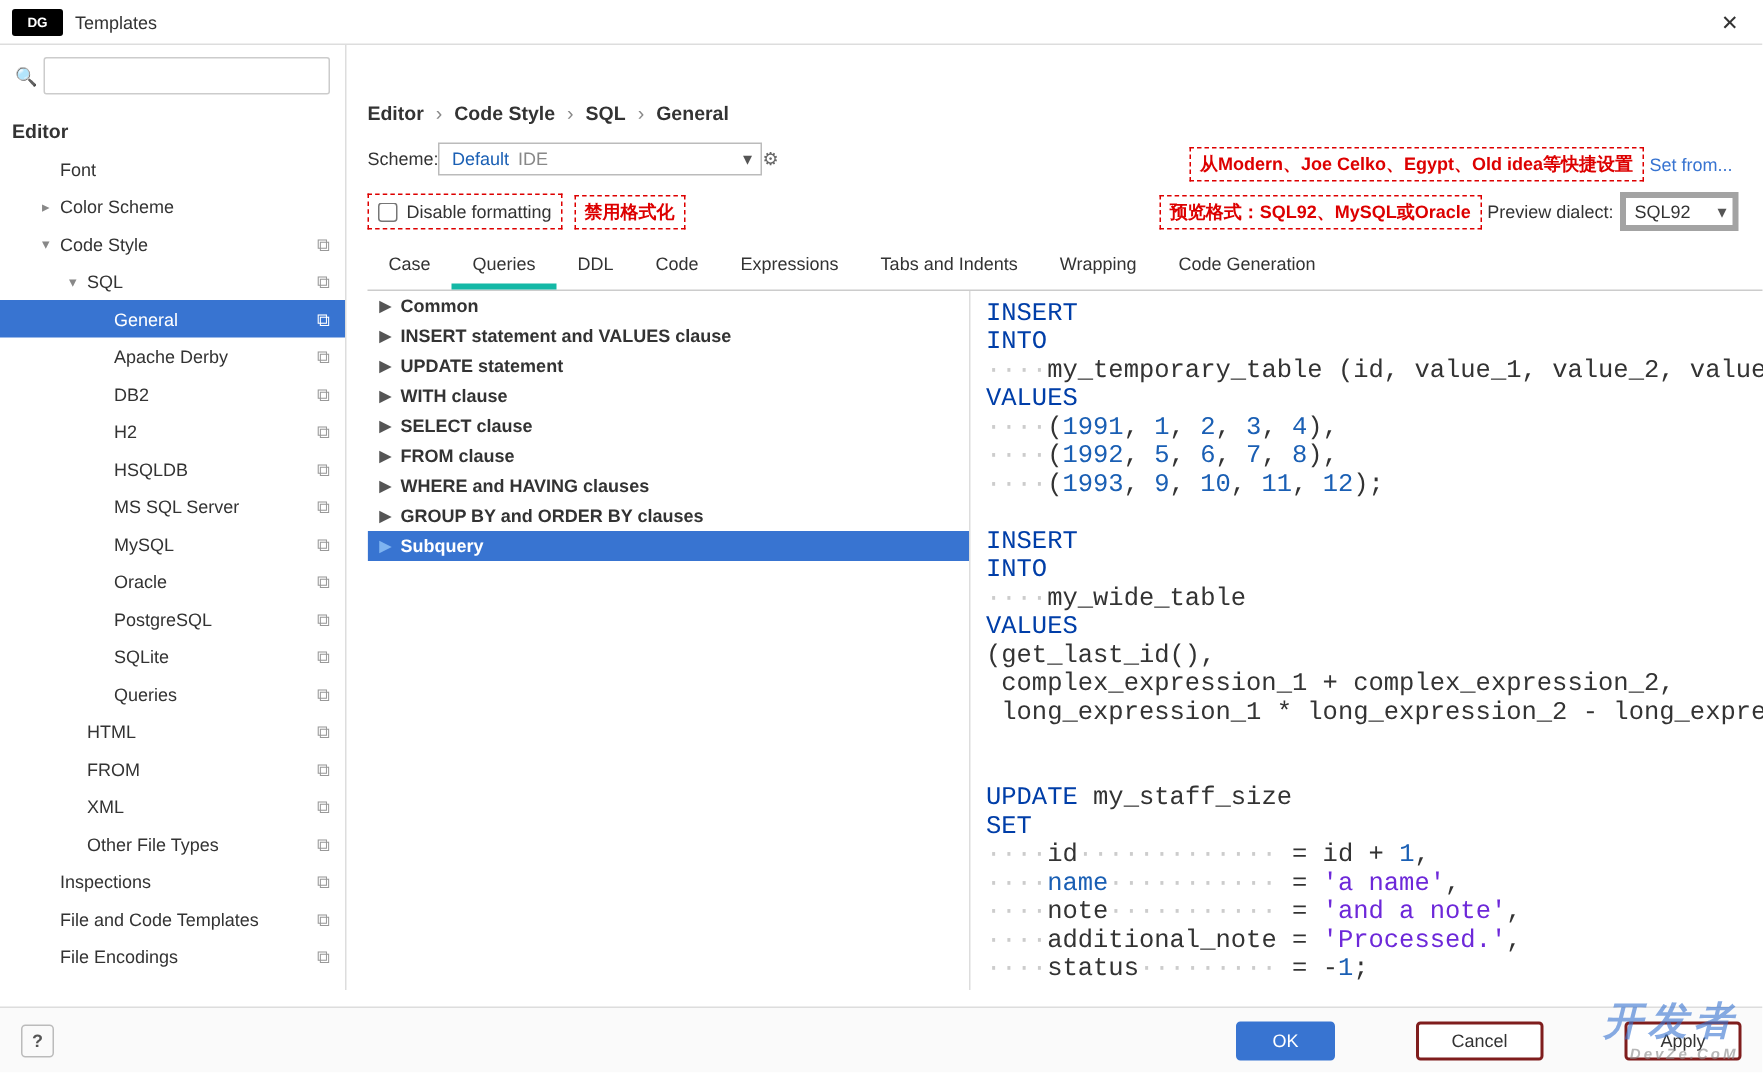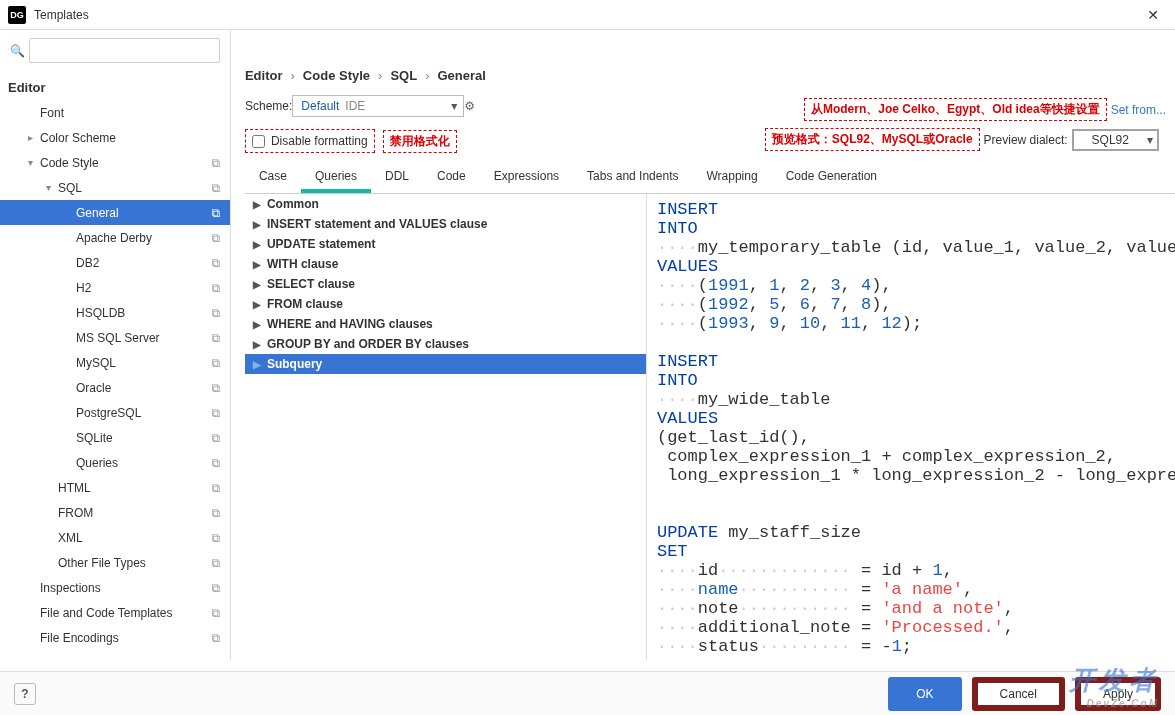--- a/index.html
+++ b/index.html
@@ -1,18 +1,18 @@
 <!DOCTYPE html>
 <html><head>
 <meta charset="utf-8">
 <style>
 * { box-sizing: border-box; margin: 0; padding: 0; }
 body { font-family: "Segoe UI", Arial, sans-serif; font-size: 12px; color: #333; background: #fff; width: 1175px; height: 715px; overflow: hidden; position: relative; }
 .titlebar { height: 30px; display: flex; align-items: center; padding: 0 8px; border-bottom: 1px solid #ddd; }
-.titlebar .dg-icon { width: 18px; height: 18px; background: #000; color: #fff; font-size: 9px; font-weight: bold; display: flex; align-items: center; justify-content: center; border-radius: 2px; margin-right: 8px; }
+.titlebar .dg-icon { width: 34px; height: 18px; background: #000; color: #fff; font-size: 9px; font-weight: bold; display: flex; align-items: center; justify-content: center; border-radius: 2px; margin-right: 8px; }
 .titlebar .title { flex: 1; }
 .titlebar .close { font-size: 14px; cursor: pointer; padding: 4px 8px; }
 .main { display: flex; height: 630px; }
 .sidebar { width: 252px; border-right: 1px solid #ddd; display: flex; flex-direction: column; }
 .search-row { padding: 8px 10px; display: flex; align-items: center; }
 .search-row .mag { color: #888; margin-right: 4px; }
 .search-row input { flex: 1; border: 1px solid #ccc; padding: 4px 6px; border-radius: 2px; background: #fff; }
 .tree { flex: 1; overflow-y: auto; padding-top: 4px; }
 .tree-item { display: flex; align-items: center; height: 25px; padding-left: 8px; cursor: pointer; position: relative; }
 .tree-item.bold { font-weight: bold; font-size: 13px; }
@@ -22,51 +22,51 @@
 .tree-item.selected { background: #3874d1; color: #fff; }
 .tree-item.selected .copy-ic, .tree-item.selected .arrow { color: #fff; }
 .ind1 { padding-left: 28px; }
 .ind2 { padding-left: 46px; }
 .ind3 { padding-left: 64px; }
 .content { flex: 1; display: flex; flex-direction: column; padding: 14px 0 0 14px; }
 .breadcrumb { font-size: 13px; font-weight: bold; padding-bottom: 12px; margin-top: 24px; }
 .breadcrumb .sep { margin: 0 8px; color: #888; font-weight: normal; }
 .scheme-row { display: flex; align-items: center; padding-bottom: 12px; }
 .scheme-row label { }
-.scheme-select { border: 1px solid #bbb; padding: 3px 24px 3px 8px; display: flex; align-items: center; gap: 6px; width: 172px; position: relative; background: #fff; }
+.scheme-select { border: 1px solid #bbb; padding: 3px 24px 3px 8px; display: flex; align-items: center; gap: 6px; width: 216px; position: relative; background: #fff; }
 .scheme-select .def { color: #1a5fb4; font-weight: normal; }
 .scheme-select .ide { color: #888; }
 .scheme-select::after { content: "▾"; position: absolute; right: 6px; color: #555; }
 .gear { color: #666; }
-.top-annot { position: absolute; right: 9px; top: 98px; display: flex; gap: 4px; align-items: center; }
+.top-annot { position: absolute; right: 20px; top: 98px; display: flex; gap: 4px; align-items: center; }
 .red-box { border: 1px dashed #d00; padding: 2px 6px; color: #d00; font-weight: bold; }
 .link-blue { color: #3874d1; cursor: pointer; }
 .disable-row { display: flex; align-items: center; gap: 8px; padding-bottom: 10px; }
 .disable-row .cb-wrap { border: 1px dashed #d00; padding: 4px 6px; display: flex; align-items: center; gap: 6px; }
 .mid-annot { position: absolute; right: 16px; top: 128px; display: flex; gap: 4px; align-items: center; }
-.preview-sel { border: 2px solid #a3a3a3; padding: 2px 4px 2px 18px; display: flex; align-items: center; gap: 18px; }
+.preview-sel { border: 4px solid #a3a3a3; padding: 2px 4px 2px 6px; display: flex; align-items: center; gap: 18px; }
 .preview-sel::after { content: "▾"; color: #555; }
 .tabs { display: flex; border-bottom: 1px solid #ccc; margin-right: 14px; }
 .tab { padding: 6px 14px; cursor: pointer; border-bottom: 2px solid transparent; }
 .tab.active { border-bottom: 4px solid #14b8a6; }
 .tab-body { display: flex; flex: 1; overflow: hidden; margin-right: 14px; }
 .sections { width: 402px; border-right: 1px solid #ddd; overflow-y: auto; }
 .sec-item { display: flex; align-items: center; height: 20px; padding: 0 8px; font-weight: bold; font-size: 12px; cursor: pointer; }
 .sec-item .tri { width: 14px; color: #555; font-size: 10px; }
 .sec-item.sel { background: #3874d1; color: #fff; }
 .sec-item.sel .tri { color: #7fb4f0; }
 .code { flex: 1; padding: 6px 10px; font-family: "Consolas","Courier New",monospace; font-size: 17px; line-height: 19px; white-space: pre; overflow: auto; }
 .kw { color: #003ea8; }
 .num { color: #1a5fb4; }
-.str { color: #ef4444; }
+.str { color: #6d28d9; }
 .dot { color: #ccc; }
 .footer { position: absolute; bottom: 0; left: 0; right: 0; height: 44px; border-top: 1px solid #ddd; display: flex; align-items: center; justify-content: space-between; padding: 0 14px; background: #fafafa; }
 .footer .help { width: 22px; height: 22px; border: 1px solid #bbb; border-radius: 3px; display: flex; align-items: center; justify-content: center; font-weight: bold; color: #555; cursor: pointer; }
 .footer .btns { display: flex; gap: 10px; }
-.btn { padding: 4px 22px; border: 6px solid #7f1d1d; border-radius: 3px; background: #fff; cursor: pointer; }
+.btn { padding: 4px 22px; border: 2px solid #7f1d1d; border-radius: 3px; background: #fff; cursor: pointer; margin-left: 44px; }
 .btn.primary { background: #3874d1; color: #fff; border-color: #3874d1; }
 .watermark { position: absolute; right: 16px; bottom: 6px; font-size: 26px; color: #3874d1; opacity: .6; font-style: italic; font-weight: bold; letter-spacing: 4px; pointer-events: none; }
 .watermark .sub { font-size: 10px; letter-spacing: 2px; display: block; text-align: right; color: #888; }
 </style>
 </head>
 <body>
 
 <div class="titlebar">
   <div class="dg-icon">DG</div>
   <div class="title">Templates</div>

